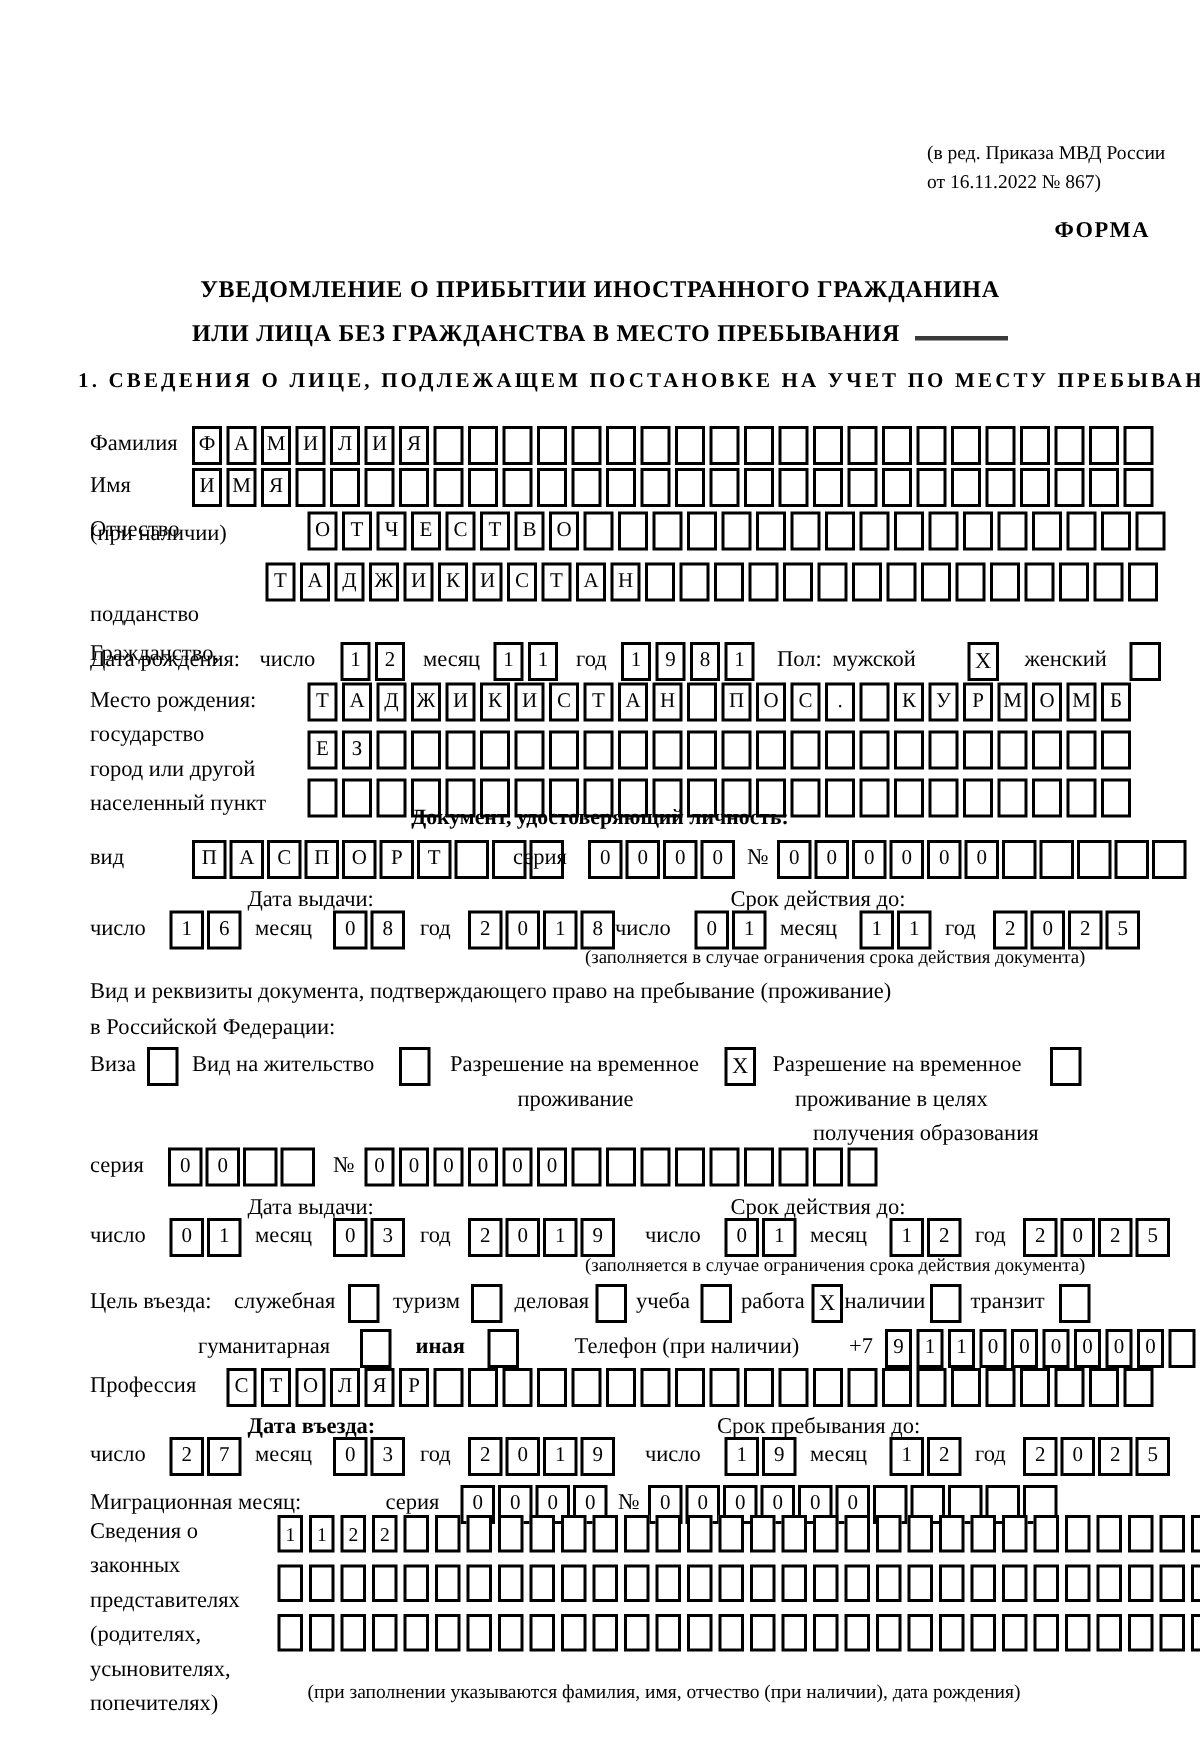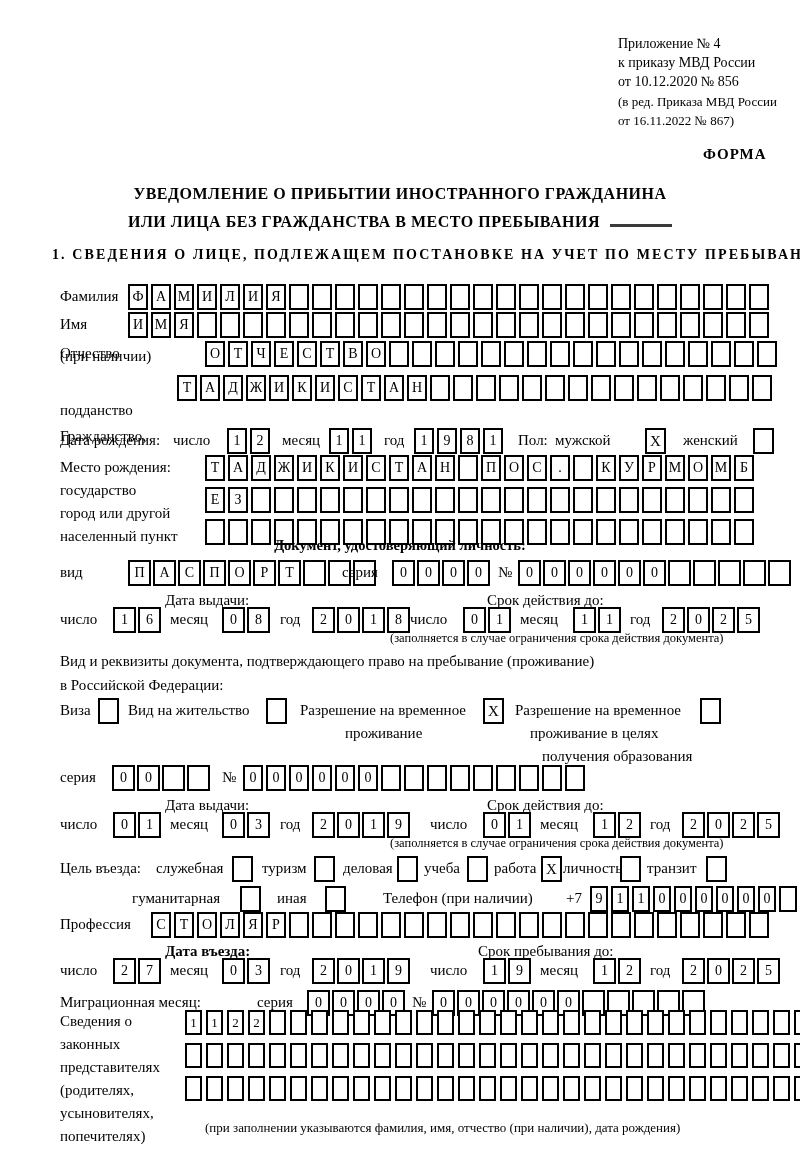--- a/index.html
+++ b/index.html
@@ -22,25 +22,20 @@
   .title-line{font-weight:bold;font-size:16px;letter-spacing:0.5px;}
   .underline-blank{display:inline-block;width:62px;height:14px;border-bottom:3px solid #3a3a3a;margin-left:10px;vertical-align:baseline;}
   .hdr{font-size:14px;line-height:19px;white-space:nowrap;}
   .hdr2{font-size:13px;line-height:19px;white-space:nowrap;}
 </style>
 </head>
 <body>
 
 <div id="page">
 
-  <div class="abs" style="left:618px;top:34px;">
-    <div class="hdr">Приложение № 4</div>
-    <div class="hdr">к приказу МВД России</div>
-    <div class="hdr">от 10.12.2020 № 856</div>
-  </div>
   <div class="abs" style="left:618px;top:92px;">
     <div class="hdr2">(в ред. Приказа МВД России</div>
     <div class="hdr2">от 16.11.2022 № 867)</div>
   </div>
   <div class="abs bold" style="left:703px;top:146px;font-size:15px;letter-spacing:1px;">ФОРМА</div>
 
   <div class="center-line" style="top:210px;">
     <span class="title-line">ИЛИ ЛИЦА БЕЗ ГРАЖДАНСТВА В МЕСТО ПРЕБЫВАНИЯ</span><span class="underline-blank"></span>
   </div>
   <div class="center-line title-line" style="top:185px;">УВЕДОМЛЕНИЕ О ПРИБЫТИИ ИНОСТРАННОГО ГРАЖДАНИНА</div>
@@ -438,28 +433,28 @@
   <div class="abs lbl" style="left:156px;top:860px;">служебная</div>
   <div class="cb" style="left:232px;top:856px;"></div>
   <div class="abs lbl" style="left:262px;top:860px;">туризм</div>
   <div class="cb" style="left:314px;top:856px;"></div>
   <div class="abs lbl" style="left:343px;top:860px;">деловая</div>
   <div class="cb" style="left:397px;top:856px;"></div>
   <div class="abs lbl" style="left:424px;top:860px;">учеба</div>
   <div class="cb" style="left:467px;top:856px;"></div>
   <div class="abs lbl" style="left:494px;top:860px;">работа</div>
   <div class="cb" style="left:541px;top:856px;">X</div>
-  <div class="abs lbl" style="left:563px;top:860px;">личность</div>
+  <div class="abs lbl" style="left:563px;top:860px;">наличии</div>
   <div class="cb" style="left:620px;top:856px;"></div>
   <div class="abs lbl" style="left:647px;top:860px;">транзит</div>
   <div class="cb" style="left:706px;top:856px;"></div>
 
   <div class="abs lbl" style="left:132px;top:890px;">гуманитарная</div>
   <div class="cb" style="left:240px;top:886px;"></div>
-  <div class="abs lbl" style="left:277px;top:890px;">иная</div>
+  <div class="abs lbl" style="left:277px;top:890px;font-weight:bold;">иная</div>
   <div class="cb" style="left:325px;top:886px;"></div>
   <div class="abs lbl" style="left:383px;top:890px;">Телефон (при наличии)</div>
   <div class="abs lbl" style="left:566px;top:890px;">+7</div>
   <div class="boxes" style="left:590px;top:886px;">
       <div class="bx p">9</div>
       <div class="bx p">1</div>
       <div class="bx p">1</div>
       <div class="bx p">0</div>
       <div class="bx p">0</div>
       <div class="bx p">0</div>

